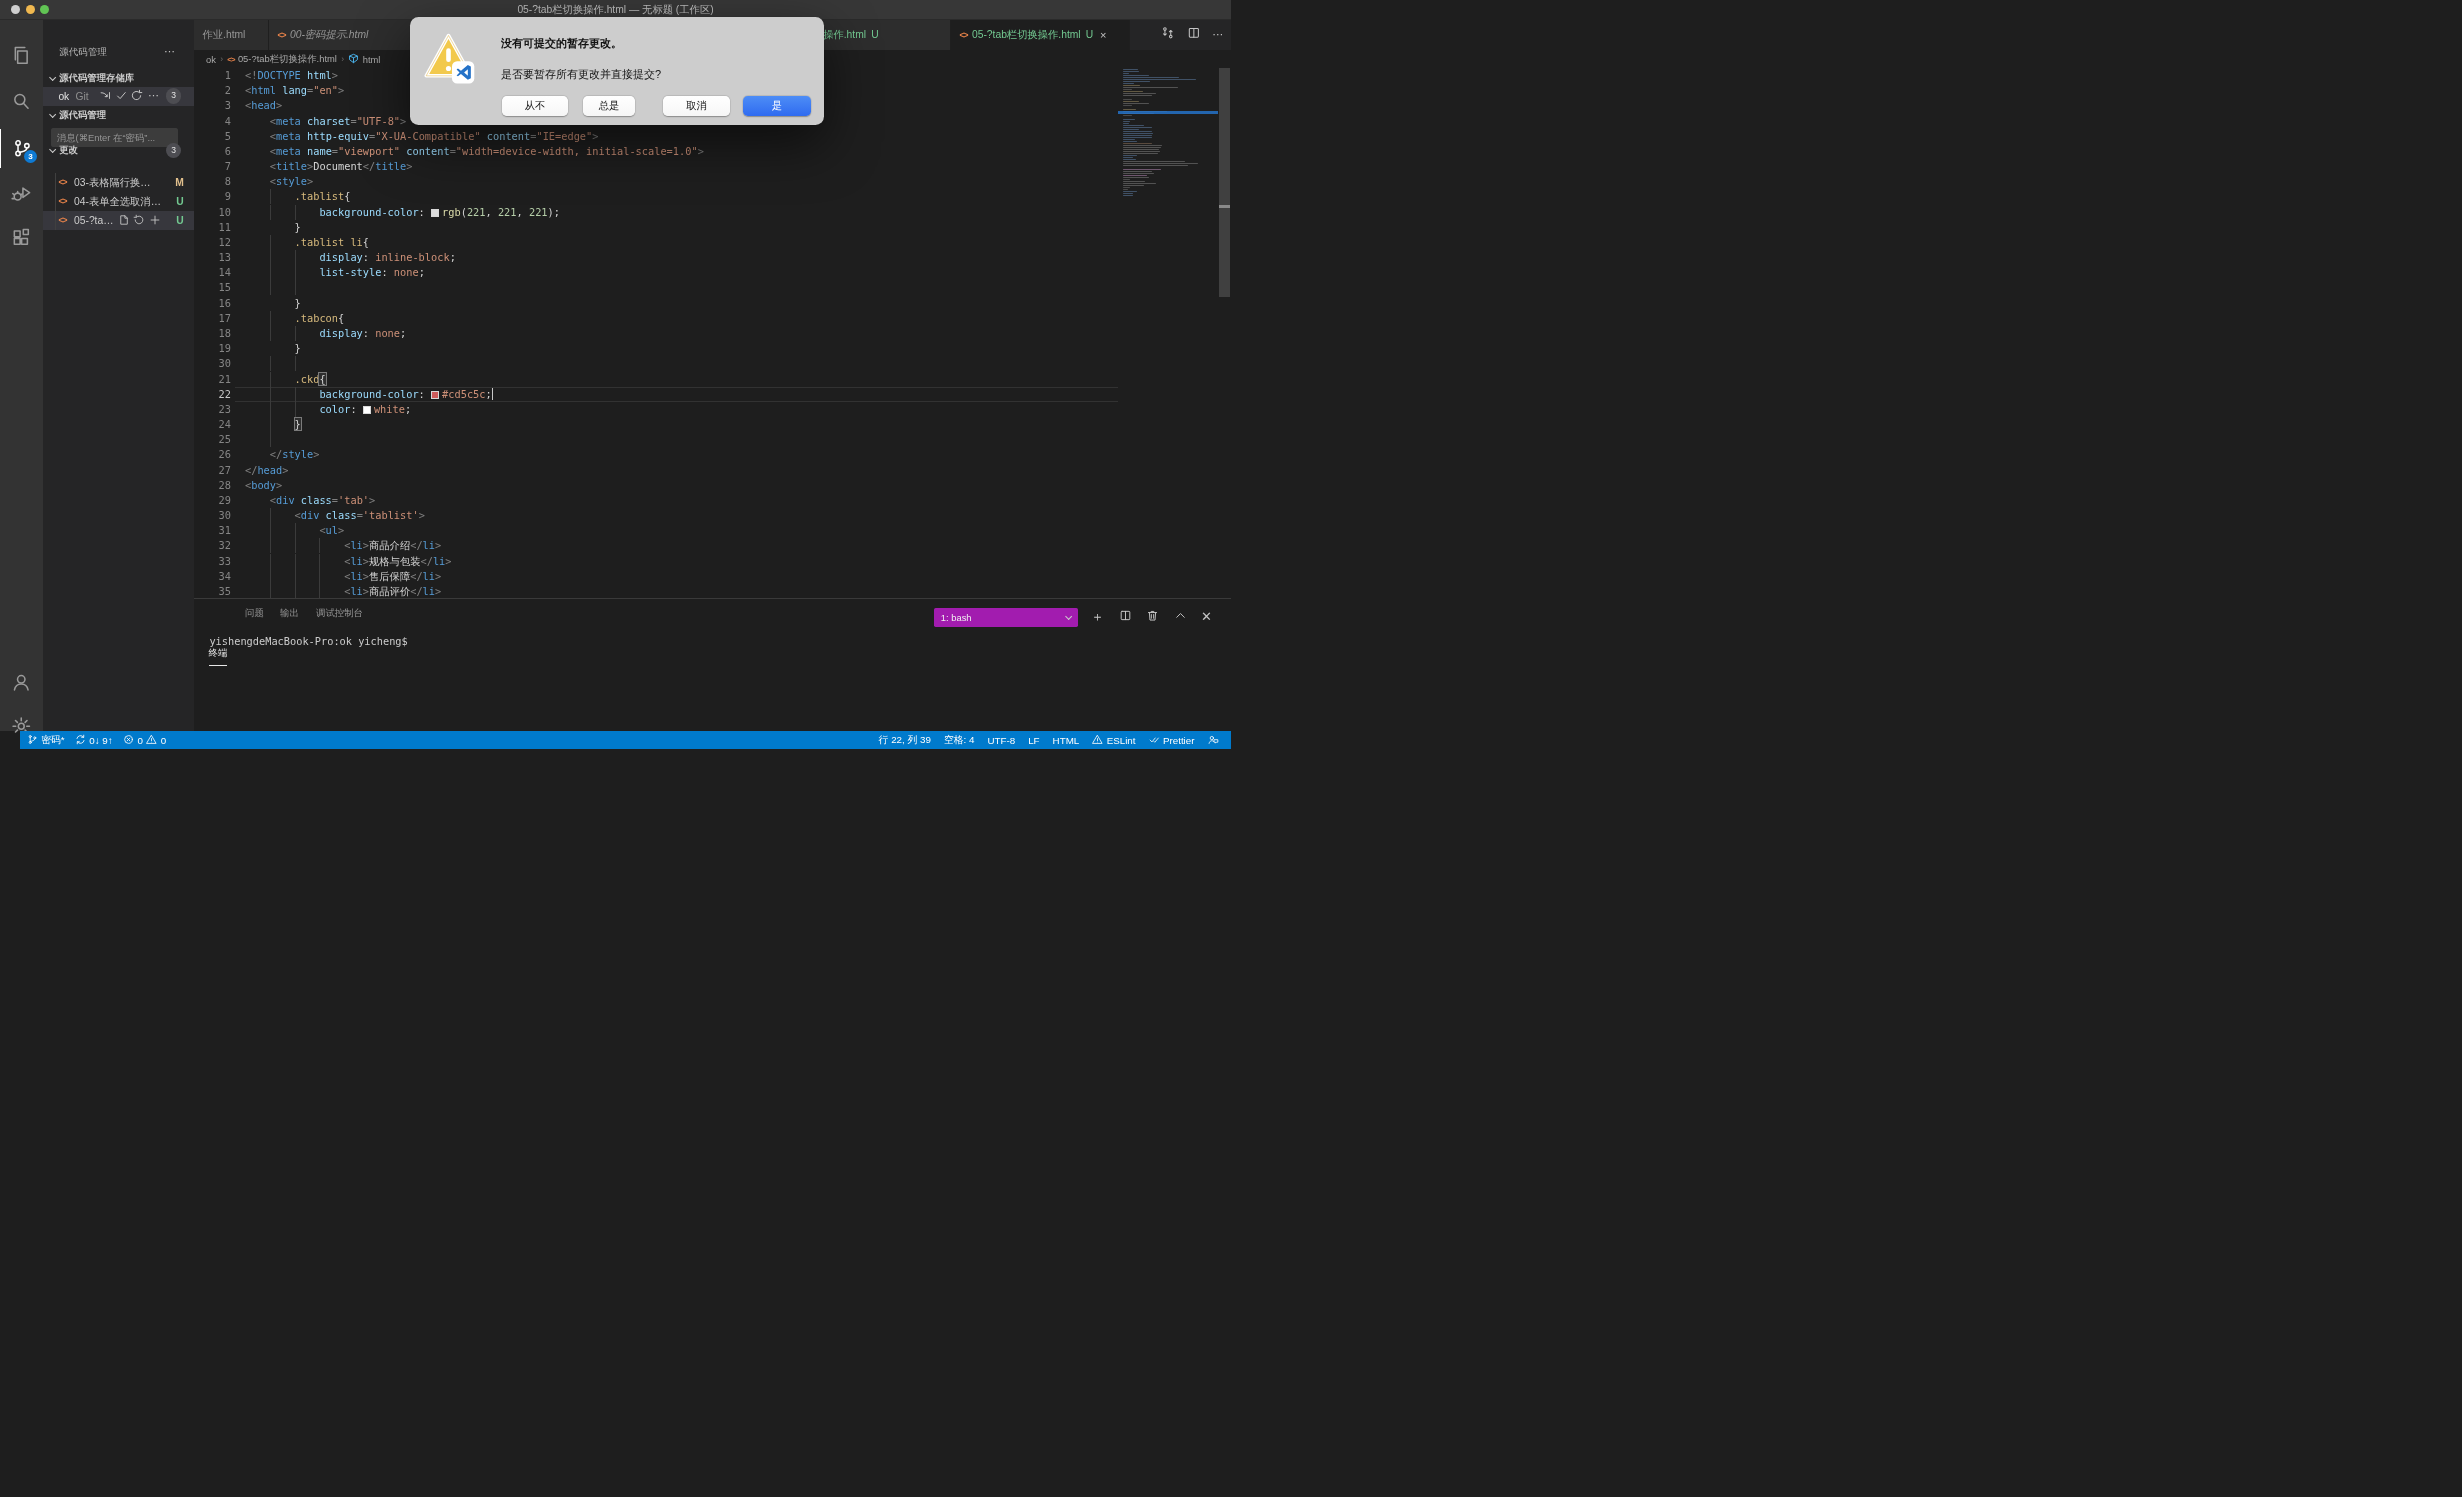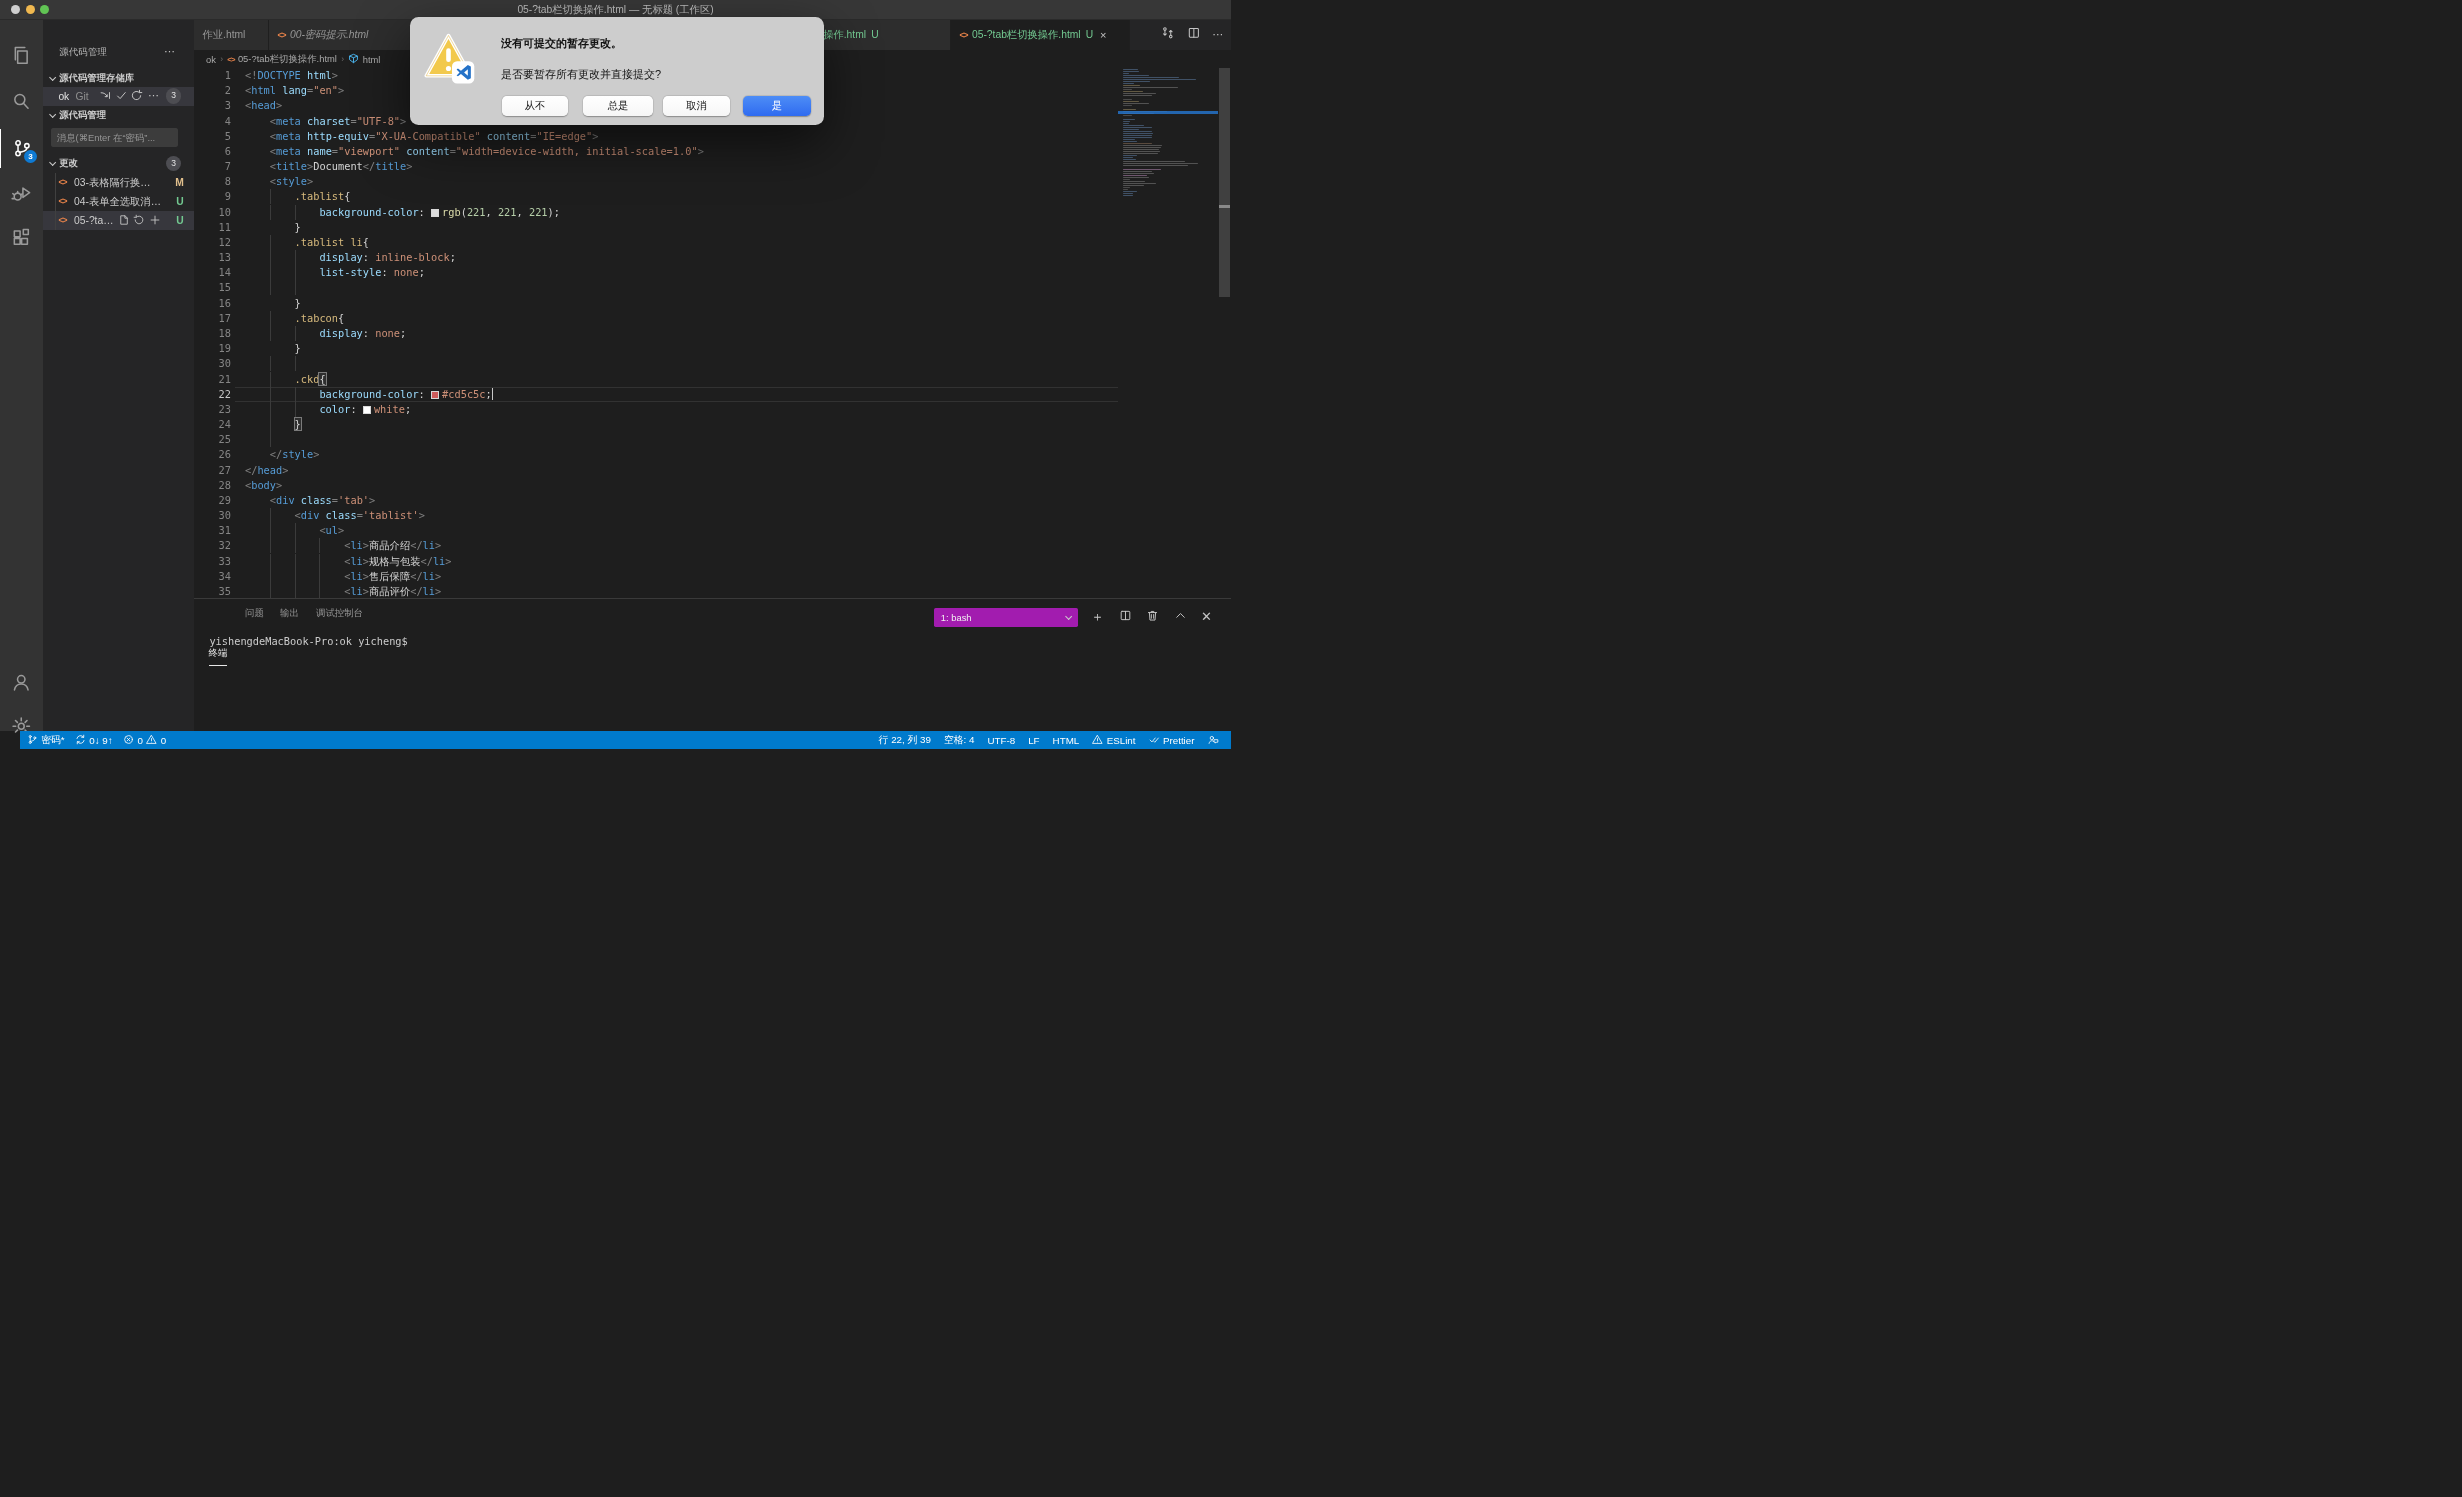--- a/index.html
+++ b/index.html
@@ -192,21 +192,21 @@
     <span class="badge-gray" style="left:123px;top:1.7px;">3</span>
   </div>
 
   <div class="sec-head" style="top:87px;">
     <span class="chev"></span>
     <span class="lbl">源代码管理</span>
   </div>
 
   <div id="commit-input">消息(⌘Enter 在“密码”...</div>
 
-  <div class="sec-head" style="top:135px;">
+  <div class="sec-head" style="top:122px;">
     <span class="chev"></span>
     <span class="lbl">更改</span>
     <span class="badge-gray" style="left:123px;top:0.9px;">3</span>
   </div>
   <div id="file-rows">
       <div class="file-row" style="top: 153px;">
         <span class="guide"></span>
         <span class="code-ic">&lt;&gt;</span>
         <span class="fname">03-表格隔行换…</span>
         <span class="fstat" style="color:#e2c08d">M</span>
@@ -511,18 +511,18 @@
         <rect x="36" y="34" width="26" height="26" rx="6" fill="#ffffff"></rect>
         <path fill="#2472c8" d="M54.5 38.5 L58 40.2 V53.8 L54.5 55.5 L46.5 49 L43 51.6 L41.4 50.5 L44.8 47 L41.4 43.5 L43 42.4 L46.5 45 Z"></path>
         <path fill="#ffffff" d="M54.5 43.2 L50.2 47 L54.5 50.8 Z"></path>
       </g>
     </svg>
   </div>
   <div id="dlg-msg1">没有可提交的暂存更改。</div>
   <div id="dlg-msg2">是否要暂存所有更改并直接提交?</div>
   <div id="dlg-btns">
       <div class="dlg-btn" style="left: 92px; width: 66px;">从不</div>
-      <div class="dlg-btn" style="left: 173px; width: 70px;">总是</div>
+      <div class="dlg-btn" style="left: 173px; width: 52px;">总是</div>
       <div class="dlg-btn" style="left: 253px; width: 67px;">取消</div>
       <div class="dlg-btn primary" style="left: 333px; width: 68px;">是</div>
     </div>
 </div>
 
 
 </body></html>

